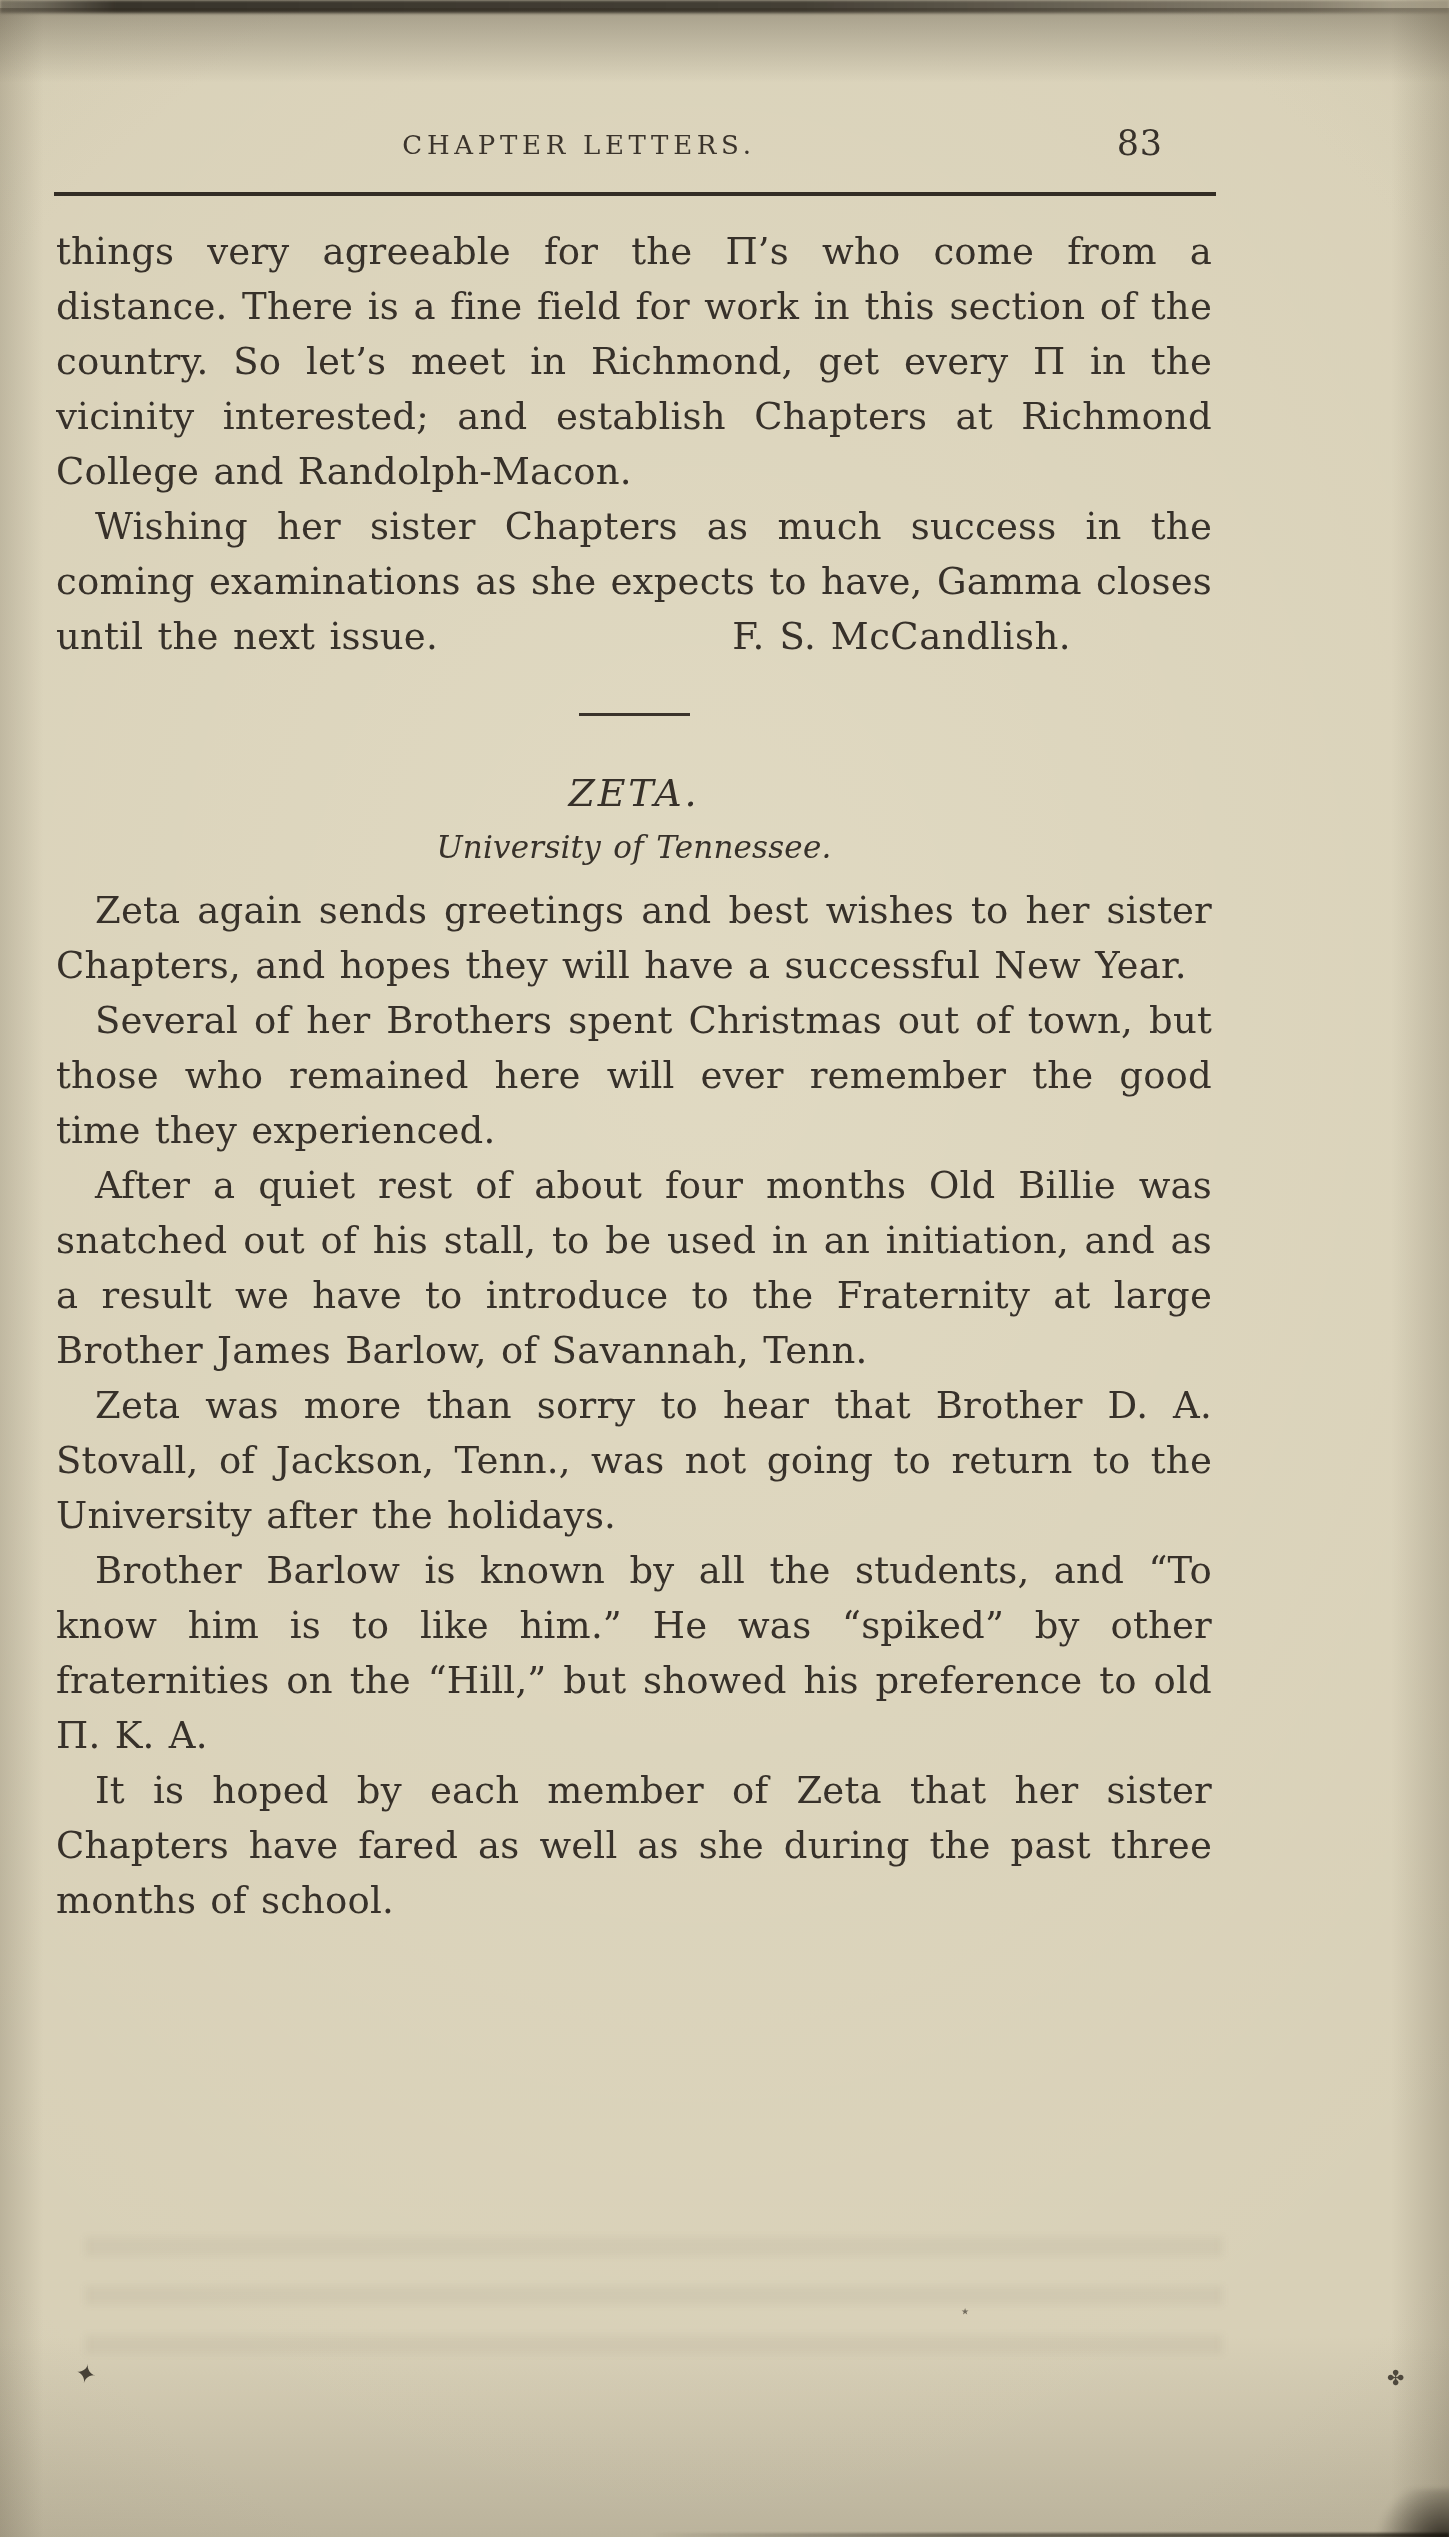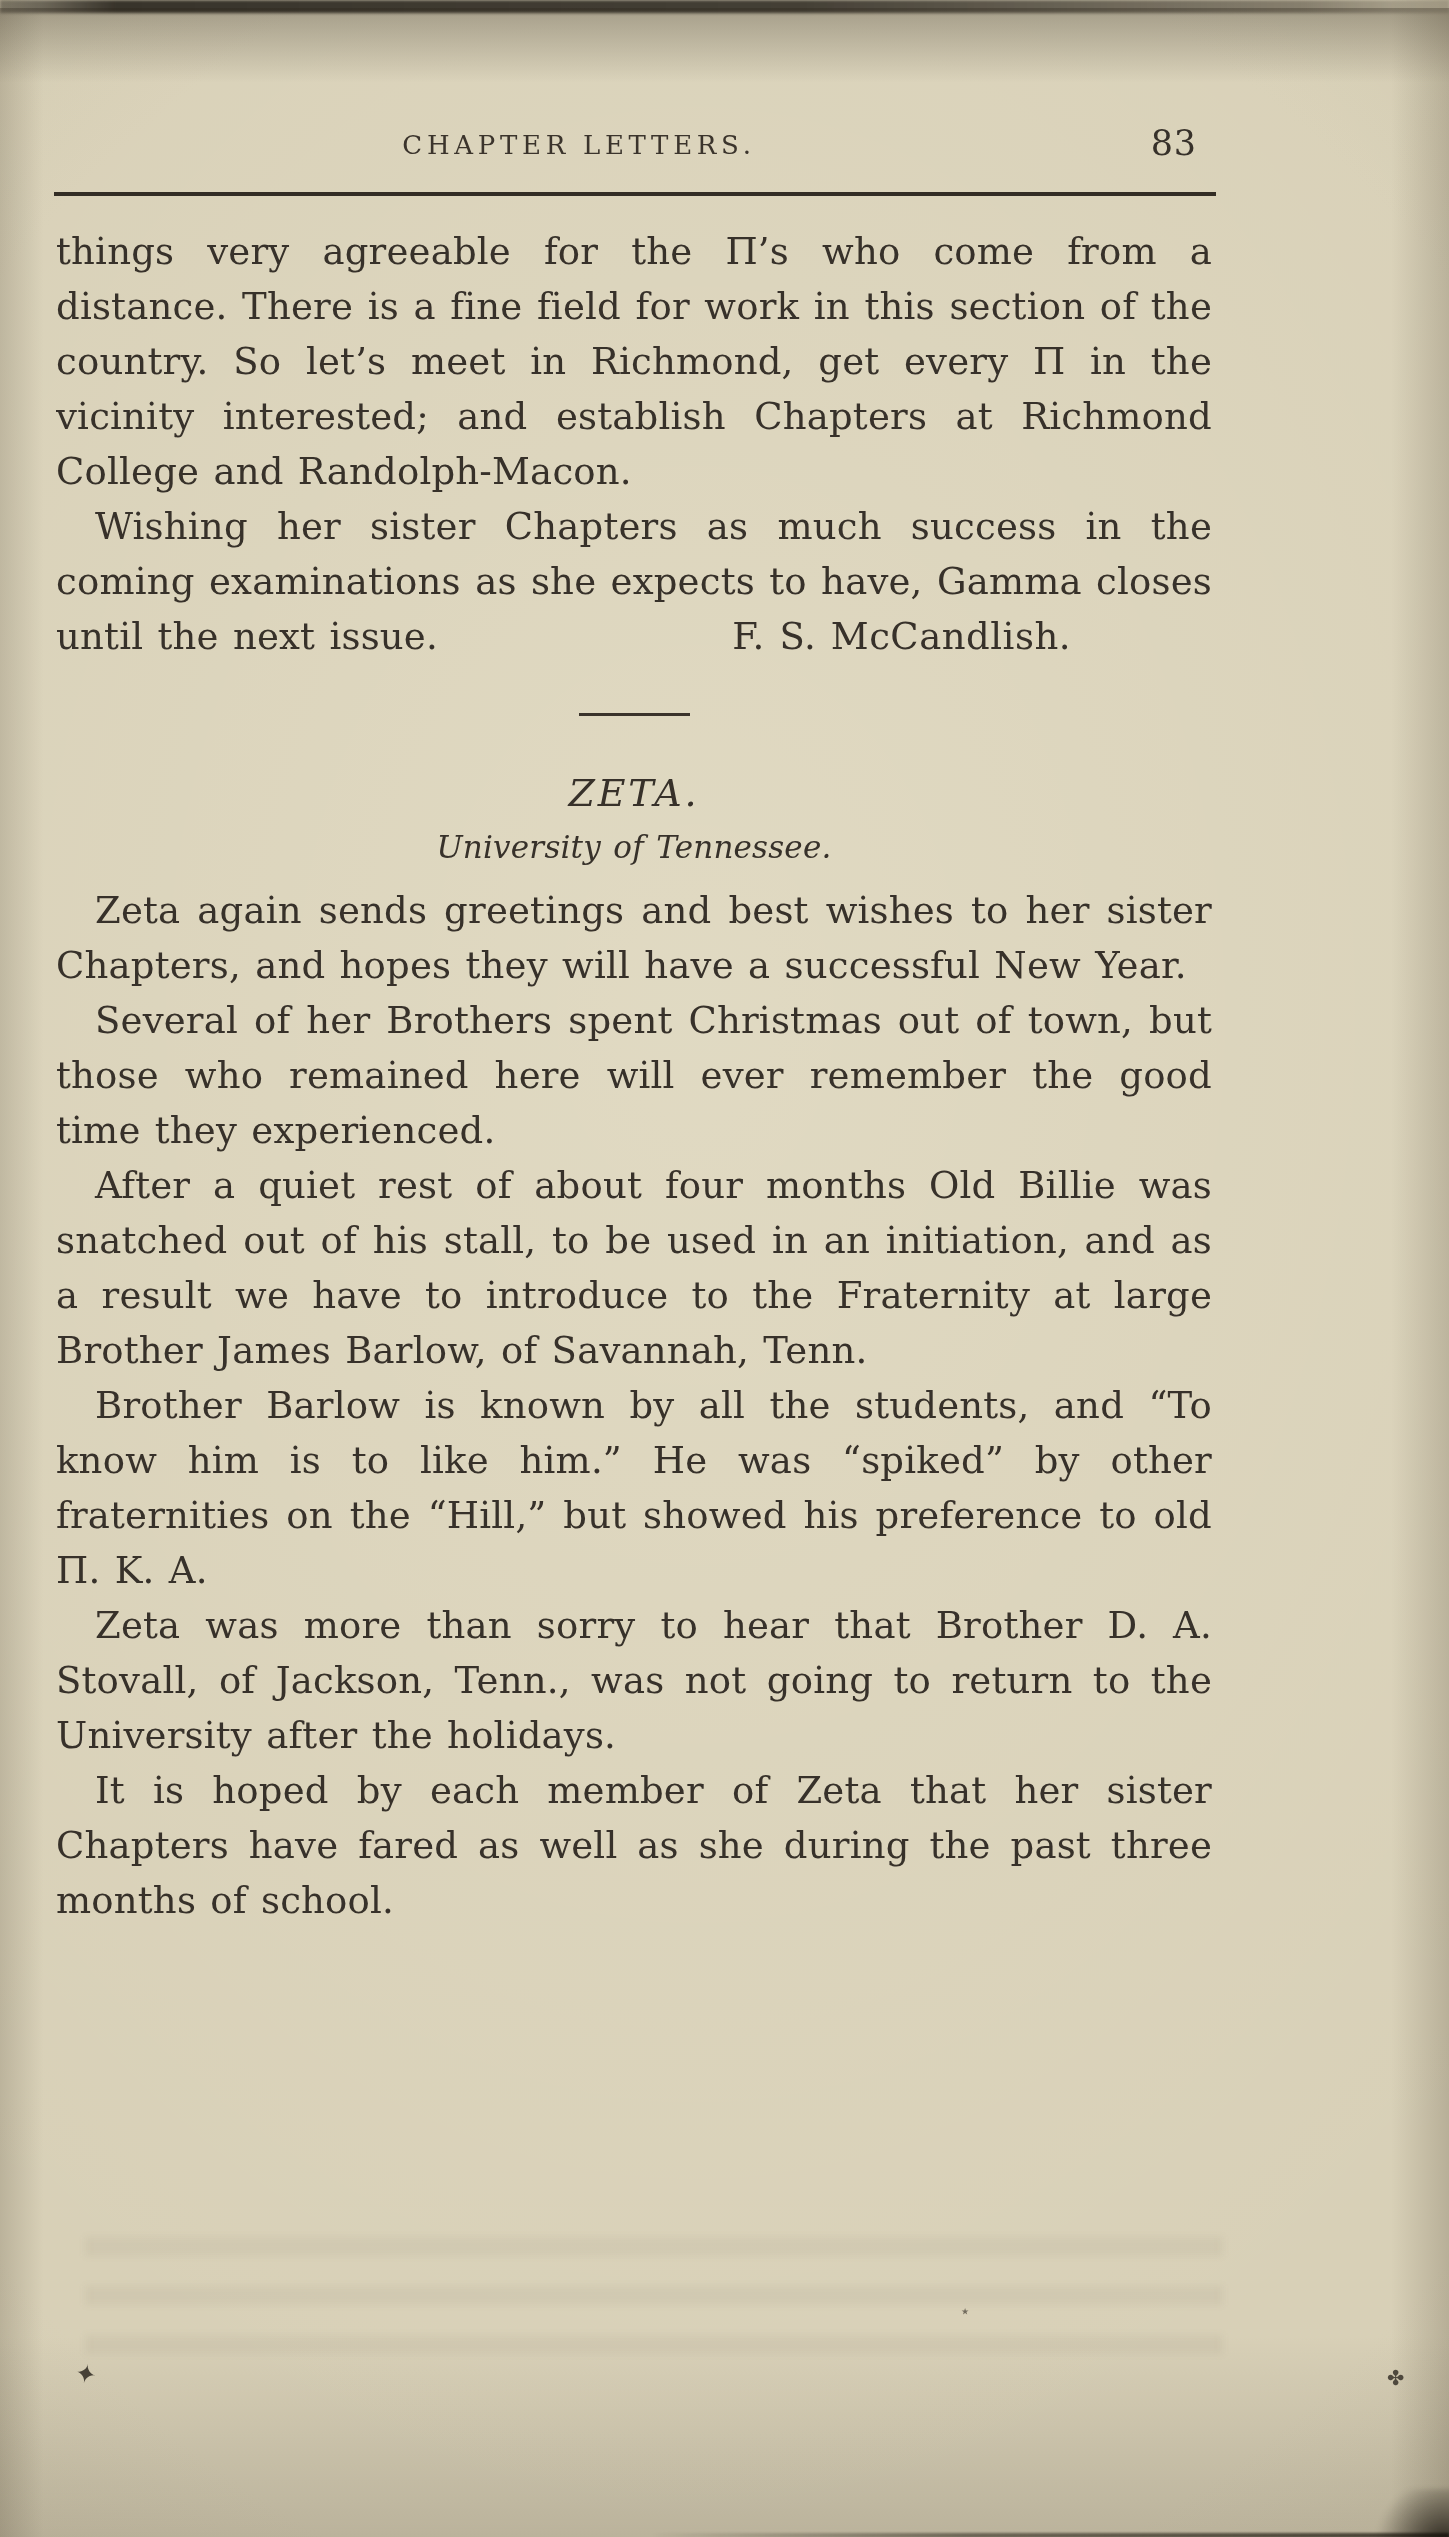--- a/index.html
+++ b/index.html
@@ -54,21 +54,21 @@
   .speck-1 { left: 75px; top: 2361px; font-size: 26px; opacity: 0.85; transform: rotate(12deg); }
   .speck-2 { left: 961px; top: 2304px; font-size: 15px; opacity: 0.6; }
   .speck-3 { left: 1387px; top: 2368px; font-size: 20.7px; opacity: 0.8; }
 
   
   .header { position: relative; margin: 130px 0 0 56px; width: 1156px; height: 41px; }
   .running-title {
     display: block; text-align: center; position: relative; left: -55px;
     font-size: 26px; letter-spacing: 4.7px; color: #3b342c;
   }
-  .page-number { position: absolute; right: 15px; top: -7.5px; font-size: 35px; letter-spacing: 0.9px; }
+  .page-number { position: absolute; right: 49px; top: -7.5px; font-size: 35px; letter-spacing: 0.9px; }
 
   .rule {
     margin: 20.7px 0 0 54px; width: 1162px; height: 0;
     border-top: 4.7px solid #332d25; filter: blur(0.4px);
   }
 
   
   .content {
     width: 1156px; margin: 28px 0 0 56px;
     font-size: 37px; line-height: 55px;
@@ -106,22 +106,22 @@
 
   <main class="content" id="content">
       <p class="para"><span>things very agreeable for the Π’s who come from a distance. There is a fine field for work in this section of the country. So let’s meet in Richmond, get every Π in the vicinity interested; and establish Chapters at Richmond College and Randolph-Macon.</span></p>
       <p class="para indent"><span>Wishing her sister Chapters as much success in the coming examinations as she expects to have, Gamma closes until the next issue.</span><span class="signature">F. S. McCandlish.</span></p>
       <div class="divider"></div>
       <div class="heading">ZETA.</div>
       <div class="subheading">University of Tennessee.</div>
       <p class="para indent"><span>Zeta again sends greetings and best wishes to her sister Chapters, and hopes they will have a successful New Year.</span></p>
       <p class="para indent"><span>Several of her Brothers spent Christmas out of town, but those who remained here will ever remember the good time they experienced.</span></p>
       <p class="para indent"><span>After a quiet rest of about four months Old Billie was snatched out of his stall, to be used in an initiation, and as a result we have to introduce to the Fraternity at large Brother James Barlow, of Savannah, Tenn.</span></p>
+      <p class="para indent"><span>Zeta was more than sorry to hear that Brother D. A. Stovall, of Jackson, Tenn., was not going to return to the University after the holidays.</span></p>
       <p class="para indent"><span>Brother Barlow is known by all the students, and “To know him is to like him.” He was “spiked” by other fraternities on the “Hill,” but showed his preference to old Π. K. A.</span></p>
-      <p class="para indent"><span>Zeta was more than sorry to hear that Brother D. A. Stovall, of Jackson, Tenn., was not going to return to the University after the holidays.</span></p>
       <p class="para indent"><span>It is hoped by each member of Zeta that her sister Chapters have fared as well as she during the past three months of school.</span></p>
     </main>
 
   <div class="ghost-bleed"></div>
   <span class="speck speck-1">✦</span>
   <span class="speck speck-2">٭</span>
   <span class="speck speck-3">✤</span>
   <div class="edge-bottom"></div>
   <div class="corner-br"></div>
 

